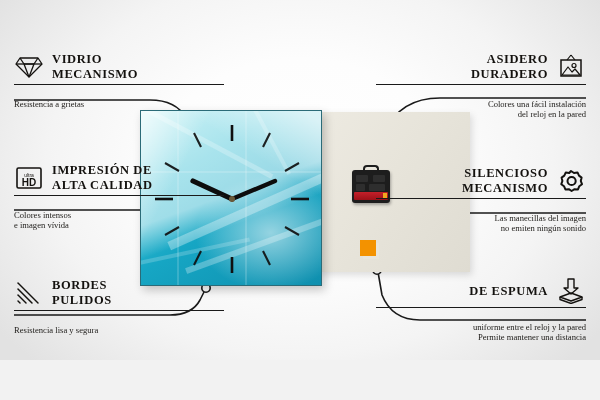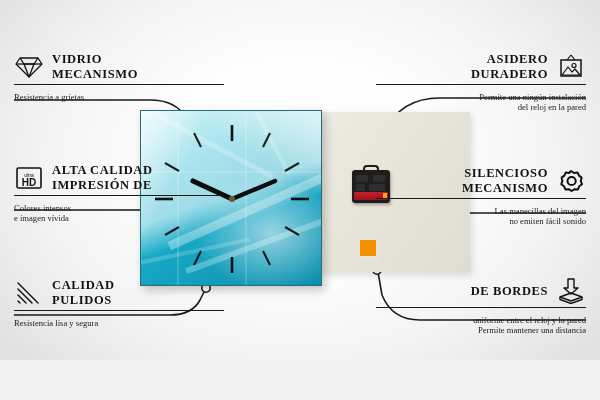--- a/index.html
+++ b/index.html
@@ -36,21 +36,21 @@
   .feat.left .titles { text-align: left; }
   .feat.right .titles { text-align: right; }
   .feat .rule {
     height: 1px; background: #1a1a1a; margin-top: 3px; width: 100%;
   }
   .feat .desc {
     font-family: "Liberation Serif", serif;
     font-size: 8.6px;
     line-height: 10.4px;
     color: #1d1b18;
-    margin-top: 7px;
+    margin-top: 14px;
     white-space: nowrap;
   }
   .feat.left .desc { text-align: left; }
   .feat.right .desc { text-align: right; }
   .icon { flex: 0 0 auto; display: block; }
 
   
   #f-vidrio    { left: 14px;  top: 52px; }
   #f-impresion { left: 14px;  top: 163px; }
   #f-bordes    { left: 14px;  top: 278px; }
@@ -211,43 +211,43 @@
   </div>
 
   <div class="feat left" id="f-impresion">
     <div class="head">
       <svg class="icon" width="30" height="26" viewBox="0 0 30 26">
         <rect x="3" y="3" width="24" height="20" fill="none" stroke="#14120f" stroke-width="1.6" rx="1.5"></rect>
         <text x="15" y="11.5" text-anchor="middle" font-family="Liberation Sans, sans-serif" font-size="5" fill="#14120f">ultra</text>
         <text x="15" y="20.5" text-anchor="middle" font-family="Liberation Sans, sans-serif" font-size="10" font-weight="bold" fill="#14120f">HD</text>
       </svg>
       <div class="titles">
+        <div>IMPRESIÓN DE</div>
         <div>ALTA CALIDAD</div>
-        <div>IMPRESIÓN DE</div>
       </div>
     </div>
     <div class="rule"></div>
     <div class="desc">
       <div>Colores intensos</div>
       <div>e imagen vívida</div>
     </div>
   </div>
 
   <div class="feat left" id="f-bordes">
     <div class="head">
       <svg class="icon" width="30" height="26" viewBox="0 0 30 26">
         <g stroke="#14120f" stroke-width="1.5" stroke-linecap="round">
           <line x1="4" y1="3" x2="24" y2="23"></line>
           <line x1="4" y1="9" x2="18" y2="23"></line>
           <line x1="4" y1="15" x2="12" y2="23"></line>
           <line x1="4" y1="21" x2="6" y2="23"></line>
         </g>
       </svg>
       <div class="titles">
-        <div>CALIDAD</div>
+        <div>BORDES</div>
         <div>PULIDOS</div>
       </div>
     </div>
     <div class="rule"></div>
     <div class="desc">
       <div>Resistencia lisa y segura</div>
     </div>
   </div>
 
   <div class="feat right" id="f-asidero">
@@ -258,49 +258,49 @@
       </div>
       <svg class="icon" width="30" height="26" viewBox="0 0 30 26">
         <path d="M15 1 L11 6 M15 1 L19 6" fill="none" stroke="#14120f" stroke-width="1.2"></path>
         <rect x="5" y="6" width="20" height="16" fill="none" stroke="#14120f" stroke-width="1.5"></rect>
         <circle cx="18" cy="11.5" r="2" fill="none" stroke="#14120f" stroke-width="1.2"></circle>
         <path d="M6 21 L12 13 L16 18 L19 15 L24 21 Z" fill="none" stroke="#14120f" stroke-width="1.2" stroke-linejoin="round"></path>
       </svg>
     </div>
     <div class="rule"></div>
     <div class="desc">
-      <div>Permite una ningún instalación</div>
+      <div>Colores una fácil instalación</div>
       <div>del reloj en la pared</div>
     </div>
   </div>
 
   <div class="feat right" id="f-mecanismo">
     <div class="head">
       <div class="titles">
         <div>SILENCIOSO</div>
         <div>MECANISMO</div>
       </div>
       <svg class="icon" width="30" height="26" viewBox="0 0 30 26">
         <g fill="none" stroke="#14120f" stroke-width="2" stroke-linejoin="round">
           <path d="M15 3 L18 5 L21.5 4.4 L23 7.6 L25.6 9.6 L24.8 13 L26 16.2 L23.3 18.2 L22 21.4 L18.6 21.2 L15.6 23 L12.8 21.2 L9.4 21.4 L8 18.2 L5.3 16.2 L6.4 13 L5.6 9.6 L8.3 7.6 L9.8 4.4 L13.2 5 Z"></path>
           <circle cx="15.6" cy="13" r="4.1"></circle>
         </g>
       </svg>
     </div>
     <div class="rule"></div>
     <div class="desc">
       <div>Las manecillas del imagen</div>
-      <div>no emiten fácil sonido</div>
+      <div>no emiten ningún sonido</div>
     </div>
   </div>
 
   <div class="feat right" id="f-espaciador">
     <div class="head">
       <div class="titles">
-        <div>DE BORDES</div>
+        <div>DE ESPUMA</div>
       </div>
       <svg class="icon" width="30" height="26" viewBox="0 0 30 26">
         <path d="M12 1 H18 V10 H22 L15 16 L8 10 H12 Z" fill="none" stroke="#14120f" stroke-width="1.4" stroke-linejoin="round"></path>
         <path d="M15 15 L26 19 L15 23 L4 19 Z" fill="none" stroke="#14120f" stroke-width="1.4" stroke-linejoin="round"></path>
         <path d="M4 19 V21.5 L15 25.5 L26 21.5 V19" fill="none" stroke="#14120f" stroke-width="1.4" stroke-linejoin="round"></path>
       </svg>
     </div>
     <div class="rule"></div>
     <div class="desc">
       <div>uniforme entre el reloj y la pared</div>

